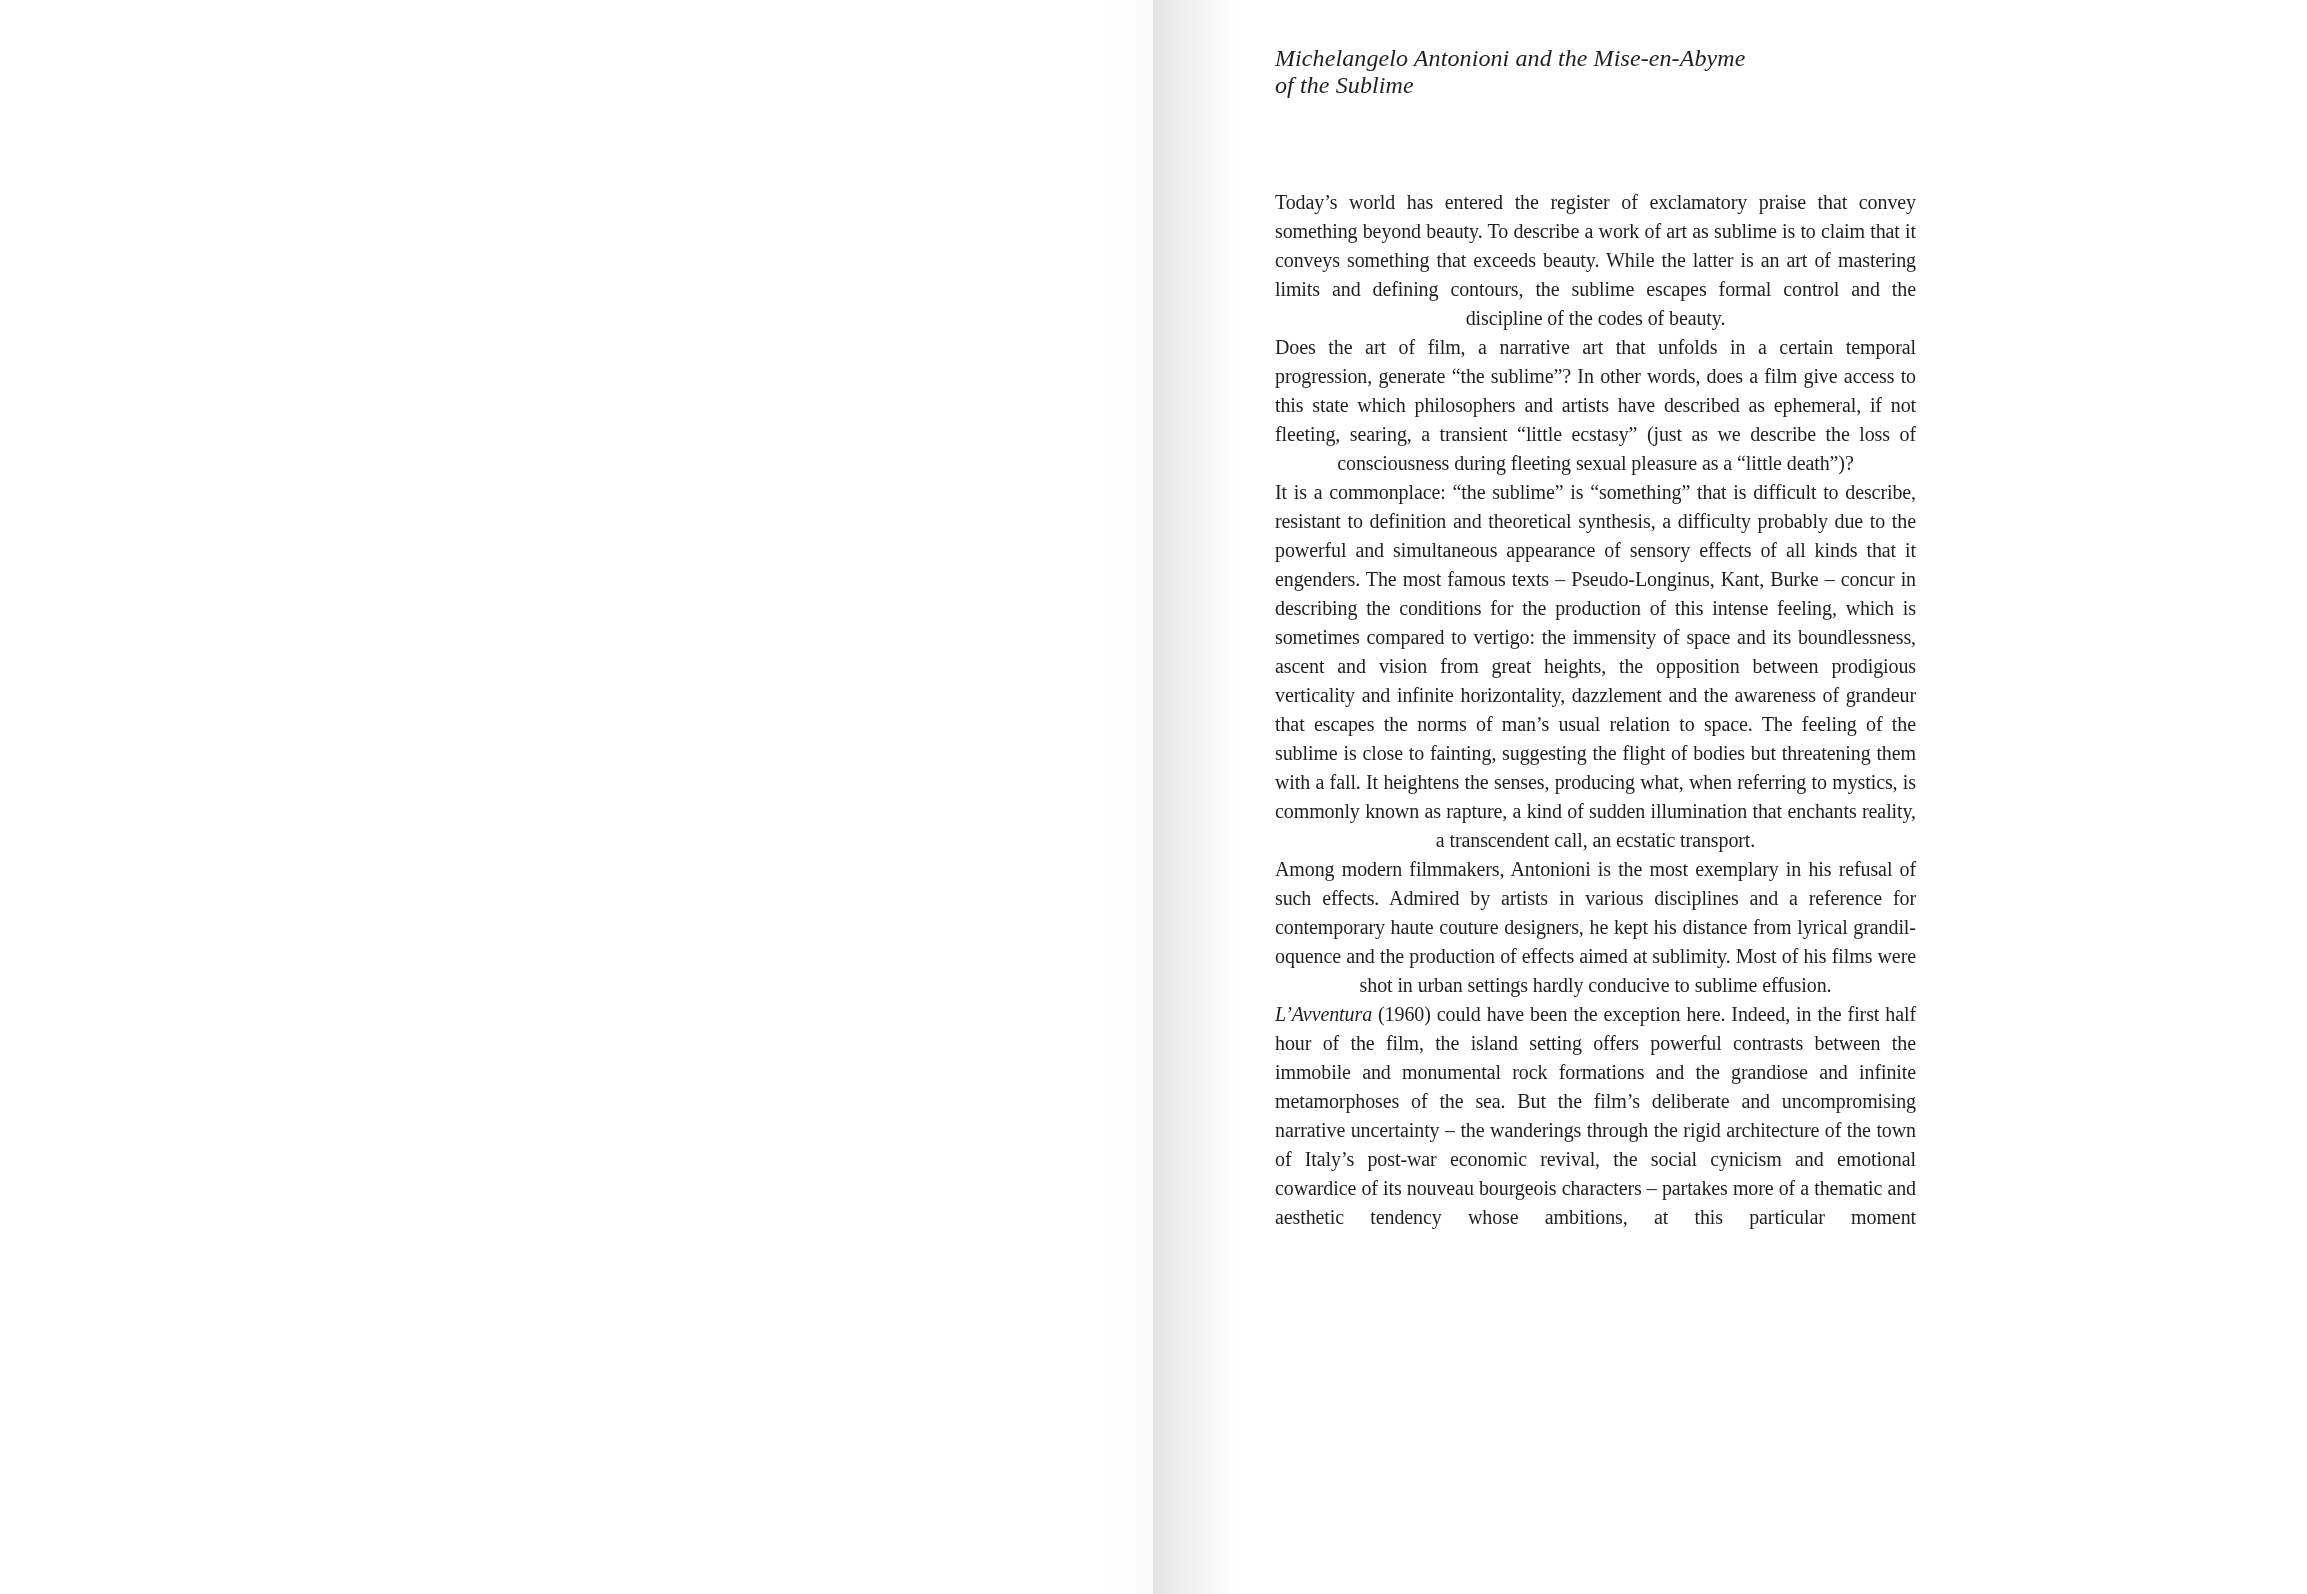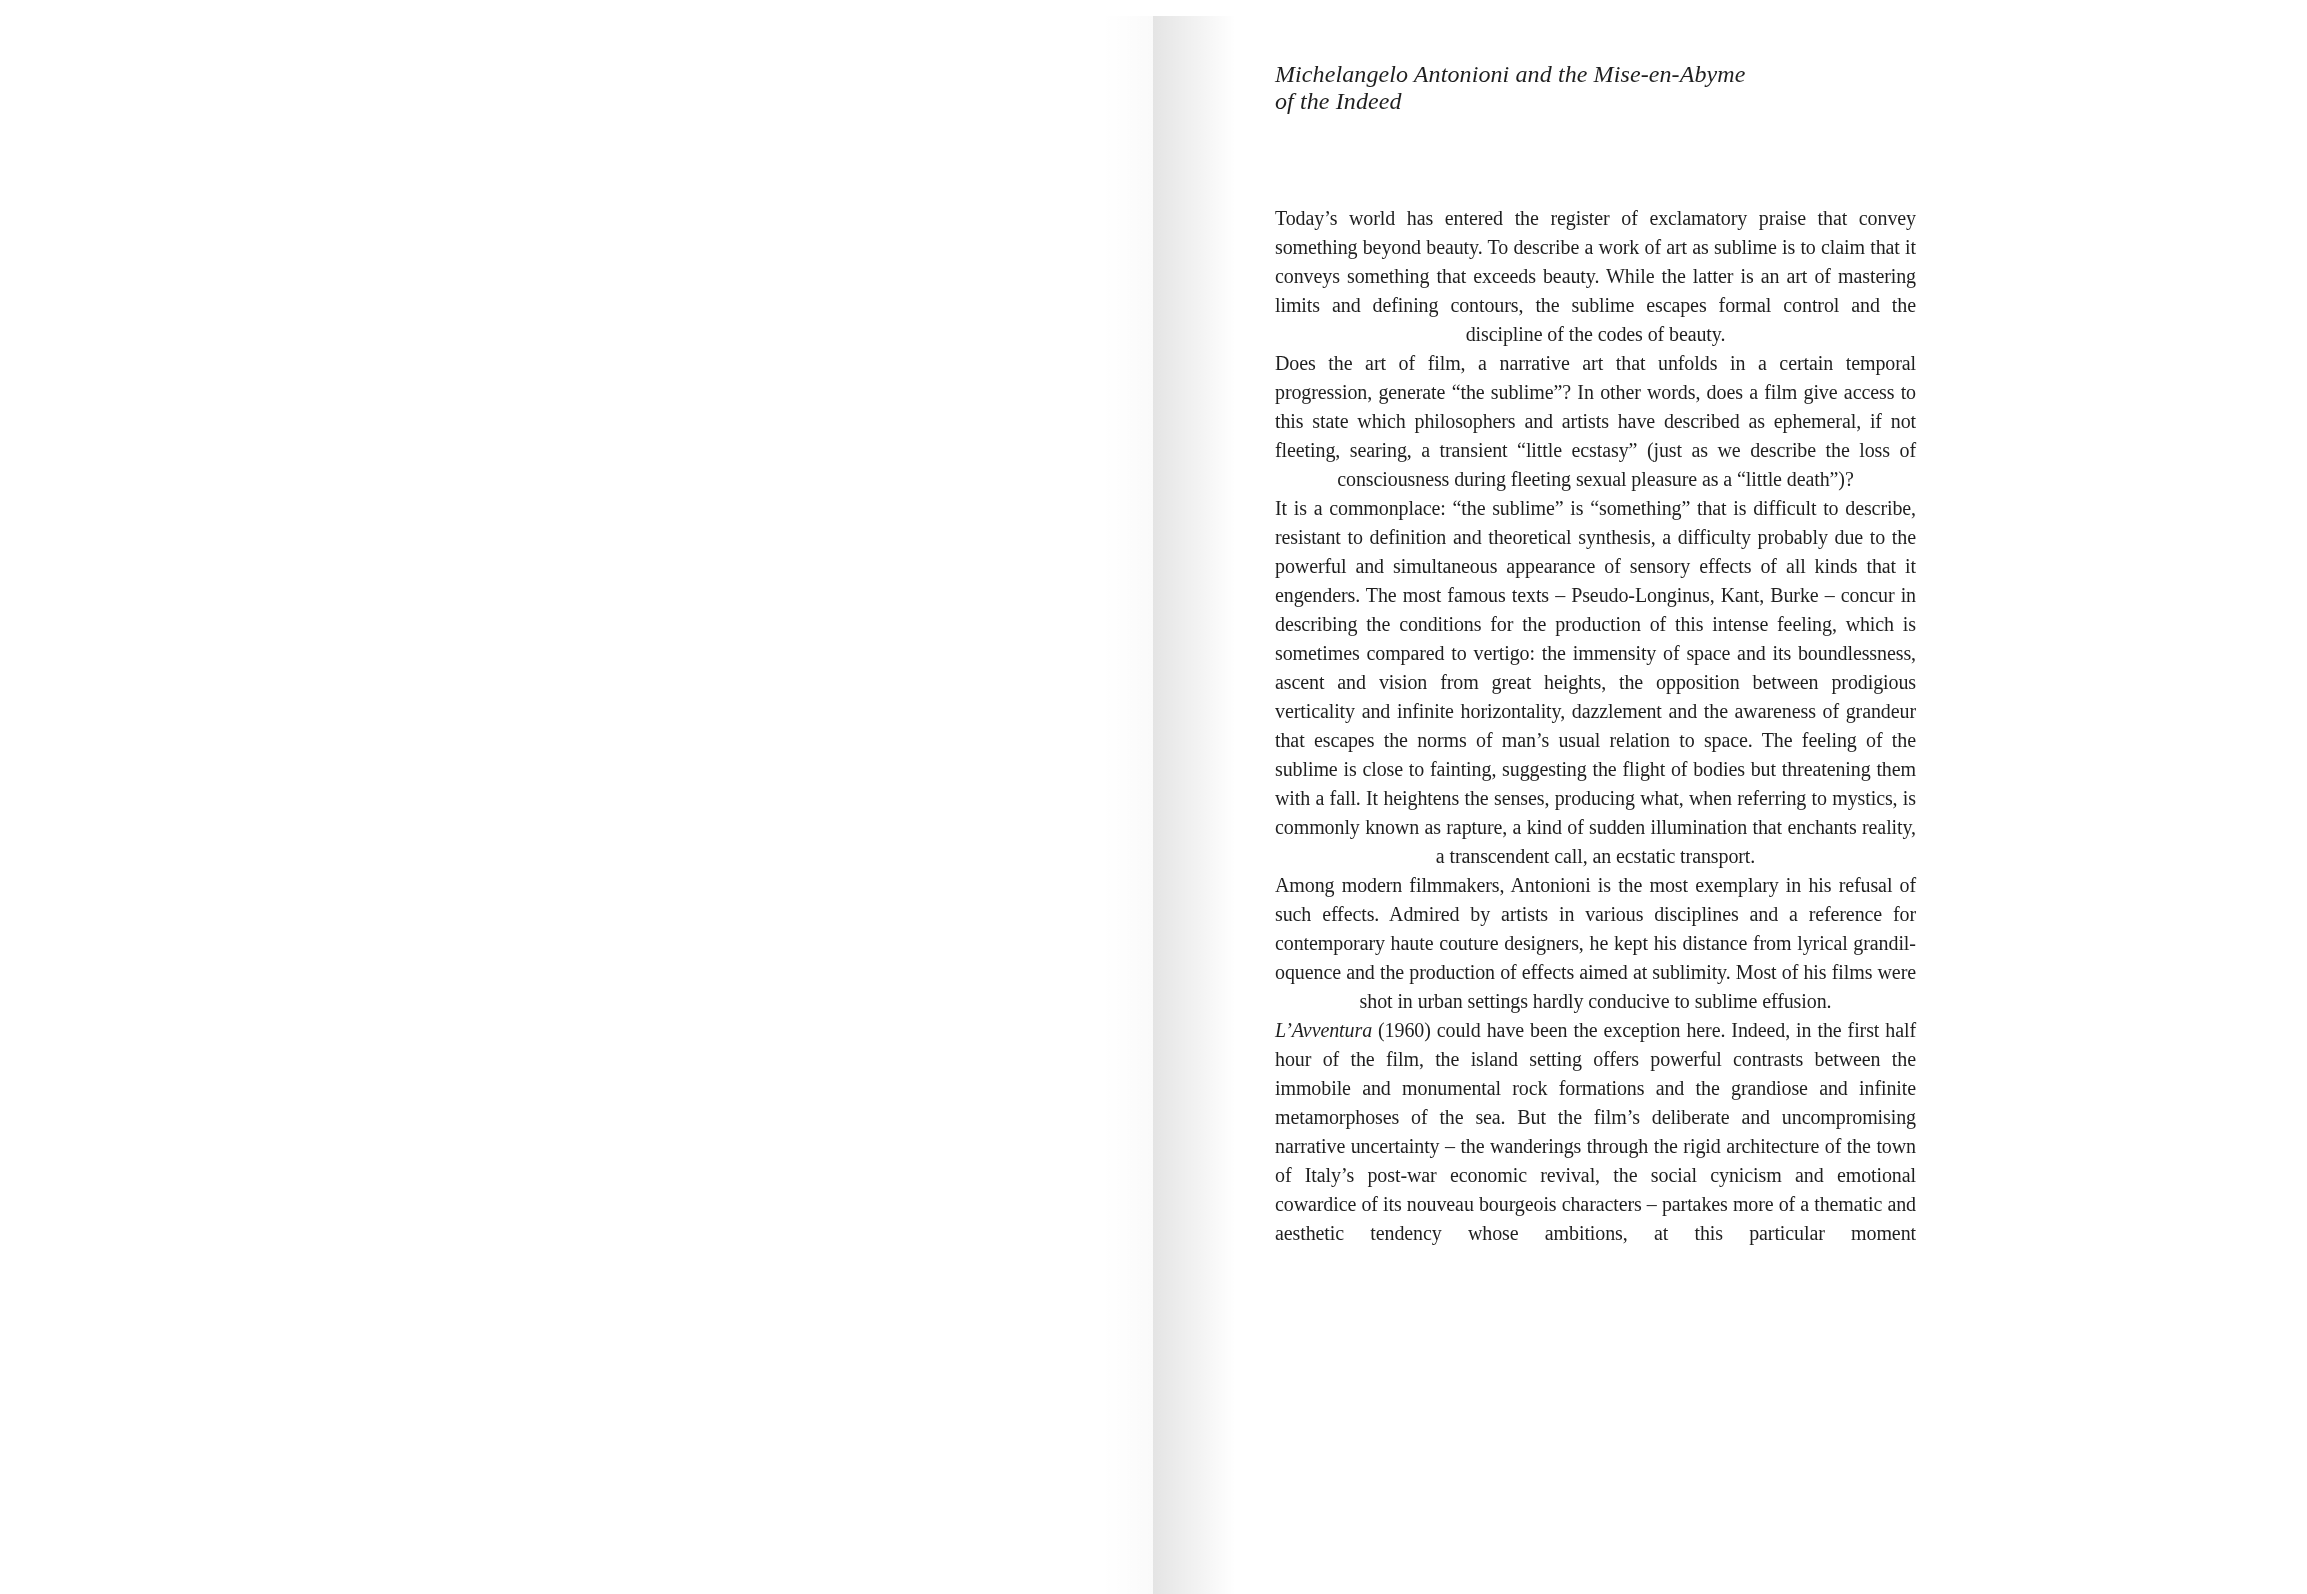--- a/index.html
+++ b/index.html
@@ -13,21 +13,20 @@
     overflow: hidden;
     font-family: "Liberation Serif", "DejaVu Serif", serif;
     color: #1f1f1f;
     -webkit-font-smoothing: antialiased;
   }
   .spread {
     position: relative;
     width: 2307px;
     height: 1514px;
     background: #ffffff;
-    margin-top: 16px;
   }
   .left-page {
     position: absolute;
     left: 0; top: 0;
     width: 1153px; height: 1594px;
     background: #ffffff;
   }
   .left-page-edge-shade {
     position: absolute;
     right: 0; top: 0;
@@ -97,21 +96,21 @@
   <div class="left-page">
     <div class="left-page-edge-shade"></div>
   </div>
 
   <div class="right-page">
     <div class="gutter-shadow"></div>
 
     <header class="title-block">
       <h1 class="article-title">
         <span class="title-line">Michelangelo Antonioni and the Mise-en-Abyme</span>
-        <span class="title-line">of the Indeed</span>
+        <span class="title-line">of the Sublime</span>
       </h1>
     </header>
 
     <main class="body-text">
       <p class="para">Today’s world has entered the register of exclamatory praise that convey something beyond beauty. To describe a work of art as sublime is to claim that it conveys something that exceeds beauty. While the latter is an art of mastering limits and defining contours, the sublime escapes formal control and the discipline of the codes of beauty.</p>
       <p class="para">Does the art of film, a narrative art that unfolds in a cer­tain temporal progression, generate “the sublime”? In other words, does a film give access to this state which philoso­phers and artists have described as ephemeral, if not fleet­ing, searing, a transient “little ecstasy” (just as we describe the loss of consciousness during fleeting sexual pleasure as a “little death”)?</p>
       <p class="para">It is a commonplace: “the sublime” is “something” that is difficult to describe, resistant to definition and theoretical synthesis, a difficulty probably due to the powerful and si­multaneous appearance of sensory effects of all kinds that it engenders. The most famous texts – Pseudo-Longinus, Kant, Burke – concur in describing the conditions for the produc­tion of this intense feeling, which is sometimes compared to vertigo: the immensity of space and its boundlessness, ascent and vision from great heights, the opposition between pro­digious verticality and infinite horizontality, dazzlement and the awareness of grandeur that escapes the norms of man’s usual relation to space. The feeling of the sublime is close to fainting, suggesting the flight of bodies but threatening them with a fall. It heightens the senses, producing what, when referring to mystics, is commonly known as rapture, a kind of sudden illumination that enchants reality, a transcendent call, an ecstatic transport.</p>
       <p class="para">Among modern filmmakers, Antonioni is the most exem­plary in his refusal of such effects. Admired by artists in var­ious disciplines and a reference for contemporary haute couture designers, he kept his distance from lyrical grandil­oquence and the production of effects aimed at sublimity. Most of his films were shot in urban settings hardly conducive to sublime effusion.</p>
       <p class="para cut-off"><em>L’Avventura</em><span> (1960) could have been the exception here. Indeed, in the first half hour of the film, the island setting offers pow­erful contrasts between the immobile and monumental rock formations and the grandiose and infinite metamorphoses of the sea. But the film’s deliberate and uncompromising narrative uncertainty – the wanderings through the rigid ar­chitecture of the town of Italy’s post-war economic revival, the social cynicism and emotional cowardice of its nouveau bourgeois characters – partakes more of a thematic and aes­thetic tendency whose ambitions, at this particular moment</span></p>
     </main>

